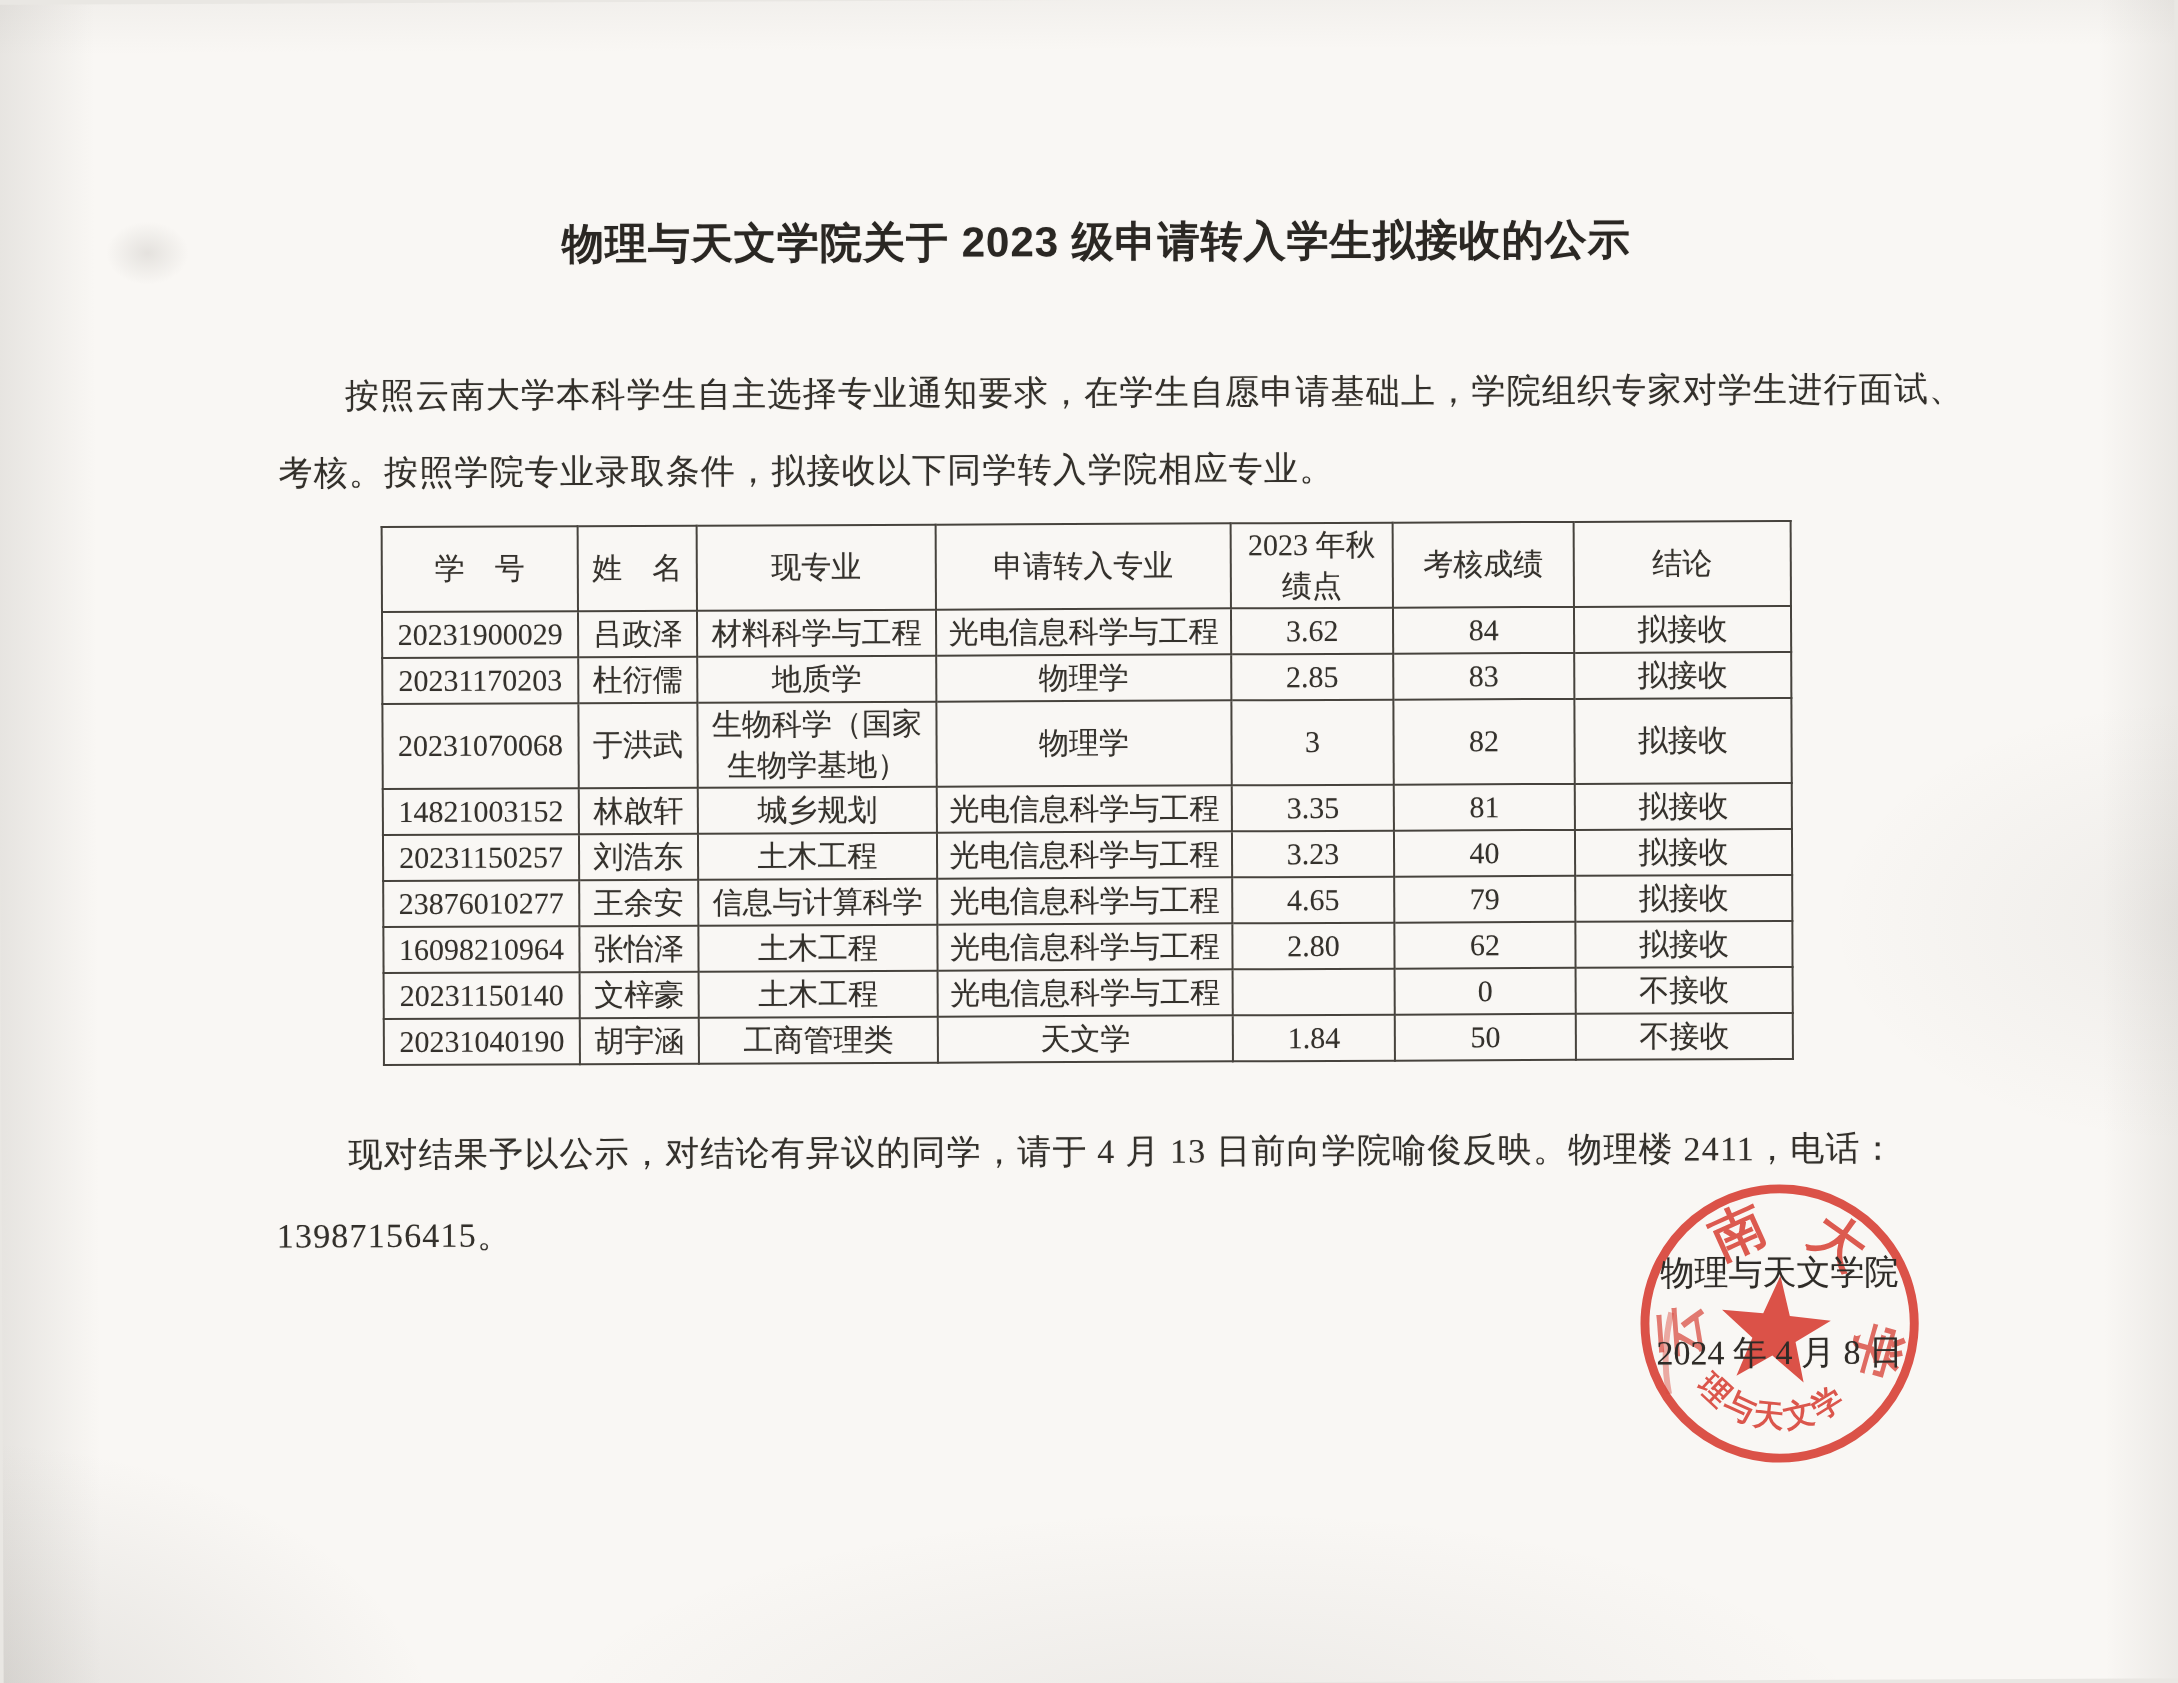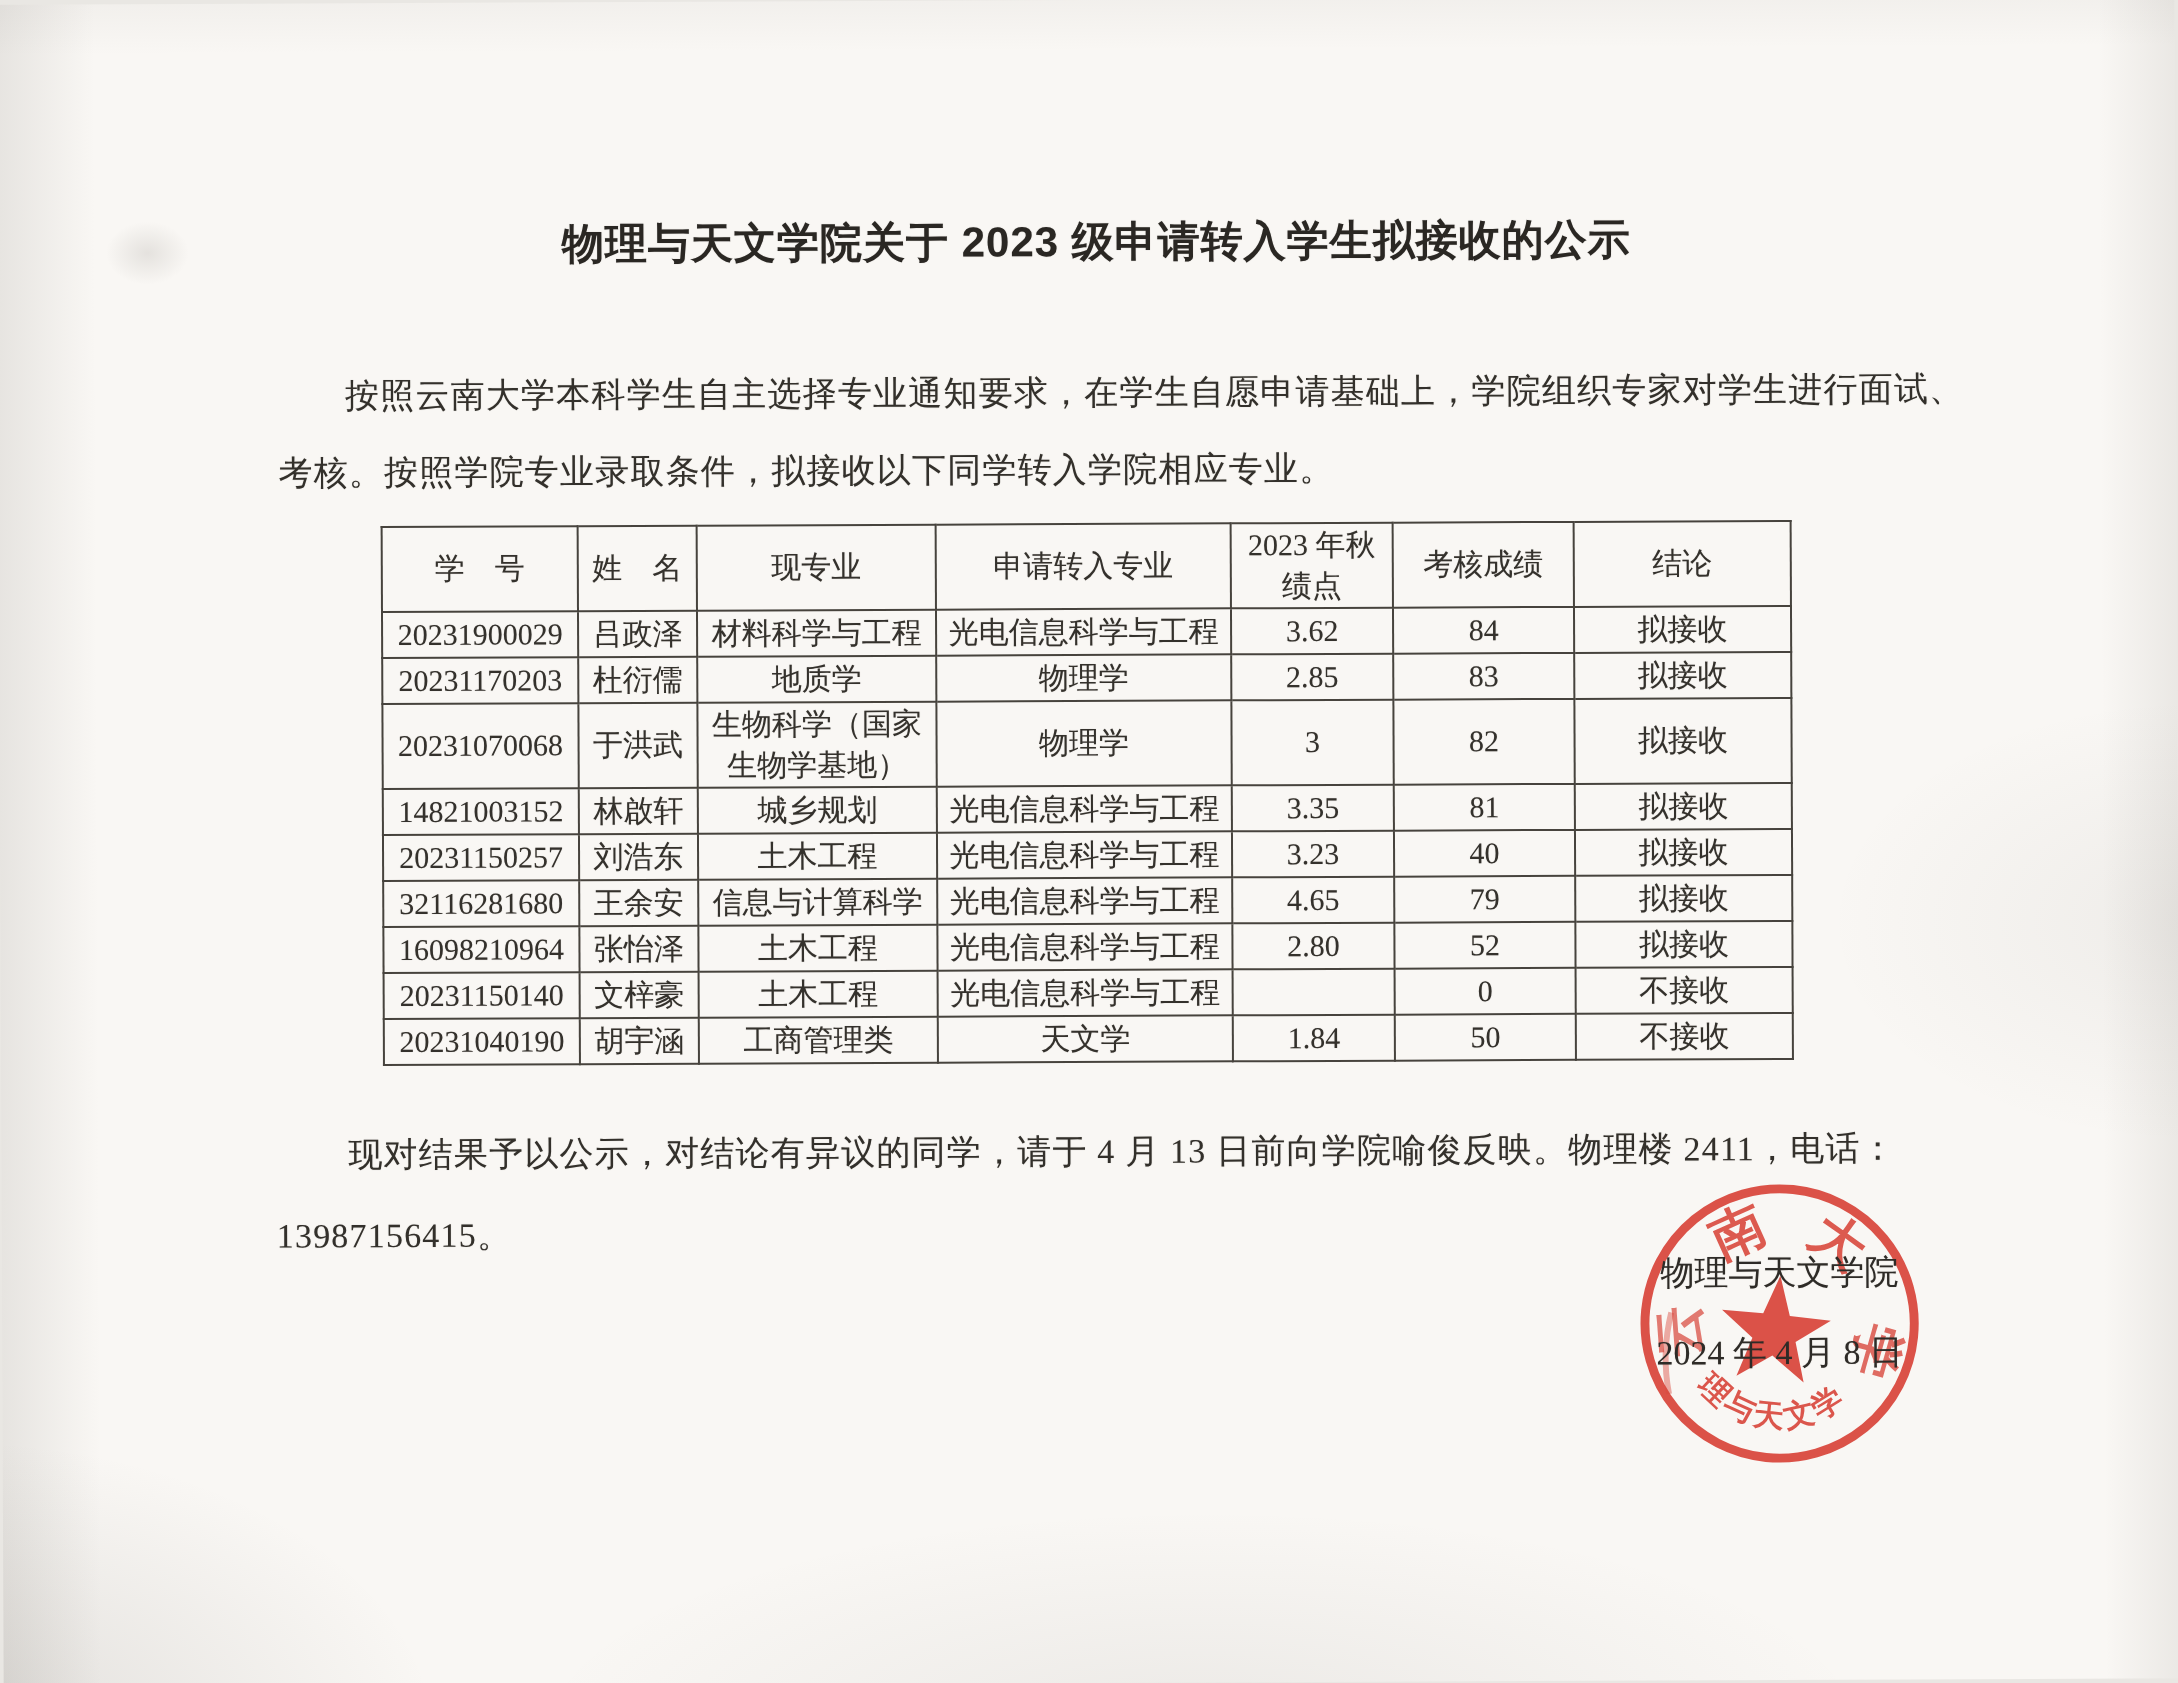--- a/index.html
+++ b/index.html
@@ -122,35 +122,35 @@
         <tr>
           <td>20231150257</td>
           <td>刘浩东</td>
           <td>土木工程</td>
           <td>光电信息科学与工程</td>
           <td>3.23</td>
           <td>40</td>
           <td>拟接收</td>
         </tr>
         <tr>
-          <td>32116281680</td>
+          <td>23876010277</td>
           <td>王余安</td>
           <td>信息与计算科学</td>
           <td>光电信息科学与工程</td>
           <td>4.65</td>
           <td>79</td>
           <td>拟接收</td>
         </tr>
         <tr>
           <td>16098210964</td>
           <td>张怡泽</td>
           <td>土木工程</td>
           <td>光电信息科学与工程</td>
           <td>2.80</td>
-          <td>52</td>
+          <td>62</td>
           <td>拟接收</td>
         </tr>
         <tr>
           <td>20231150140</td>
           <td>文梓豪</td>
           <td>土木工程</td>
           <td>光电信息科学与工程</td>
           <td></td>
           <td>0</td>
           <td>不接收</td>

